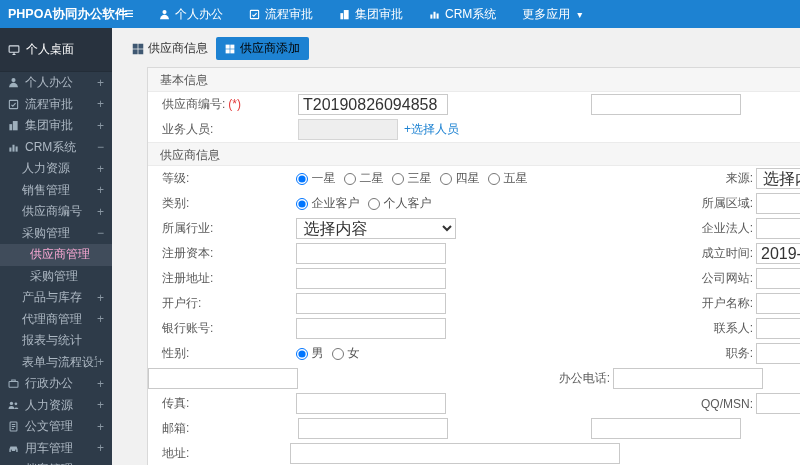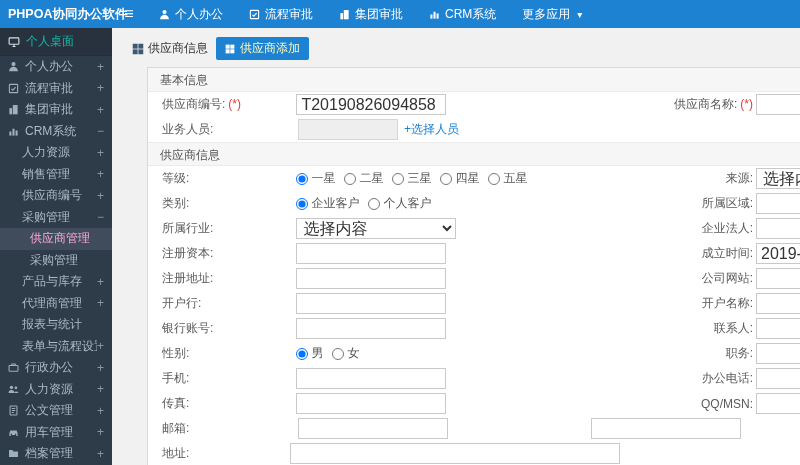--- a/index.html
+++ b/index.html
@@ -12,34 +12,34 @@
   .logo { width:112px; padding-left:8px; font-weight:bold; font-size:12.5px; white-space:nowrap; }
   .hamburger { width:34px; text-align:center; font-size:16px; cursor:pointer; }
   .nav-item { display:flex; align-items:center; gap:5px; height:28px; padding:0 13px;
               color:#fff; cursor:pointer; white-space:nowrap; }
   .nav-ico svg { display:block; }
   .caret { font-size:10px; margin-left:2px; }
 
   
   .sidebar { position:fixed; top:28px; left:0; width:112px; height:437px; background:#2e3b49; overflow:hidden; }
   .s-item { display:flex; align-items:center; color:#aeb9c4; cursor:pointer; padding:0 8px; height:21.5px; }
-  .s-top  { height:28px; background:#28323e; border-bottom:1px solid #232d38; color:#14b8a6; }
+  .s-top  { height:44px; background:#28323e; border-bottom:1px solid #232d38; color:#ffffff; }
   .s-ico { margin-right:6px; display:flex; align-items:center; color:#9fb0bd; }
   .s-top .s-ico { color:#d7dee5; }
   .s-lbl { white-space:nowrap; overflow:hidden; }
   .s-exp { margin-left:auto; color:#8a97a3; font-size:12px; }
   .lvl1 { padding-left:22px; }
   .lvl2 { padding-left:30px; }
   .s-item.active { background:#404c5b; color:#f9a8d4; }
 
   
   .main { position:fixed; top:28px; left:112px; width:688px; height:437px; background:#f1f1f1; overflow:hidden; }
   .tabs { display:flex; align-items:center; gap:8px; padding:9px 0 0 20px; height:32px; }
   .tab-plain { display:flex; align-items:center; gap:4px; color:#333; cursor:pointer; }
-  .tab-active { display:flex; align-items:center; gap:5px; background:#1d82d2; color:#fef9c3;
+  .tab-active { display:flex; align-items:center; gap:5px; background:#1d82d2; color:#000000;
                 padding:3px 9px; border-radius:2px; cursor:pointer; }
   .tab-ico svg { display:block; }
 
   .panel { margin:7px 0 0 35px; width:760px; background:#fff; border:1px solid #d9d9d9; }
   .sec-h { height:24px; line-height:24px; background:#f6f6f6; color:#555; padding-left:12px;
            border-bottom:1px solid #ebebeb; }
   .sec-h + .frow { border-top:none; }
   .sec-h.mid { border-top:1px solid #ebebeb; }
 
   .frow { display:flex; align-items:center; height:25px; }
@@ -279,23 +279,20 @@
   <div class="panel">
     <div class="sec-h">基本信息</div>
 
     <div class="frow">
       <div class="lb1">
         <span>供应商编号:</span><span class="req">(*)</span>
       </div>
       <div class="f1">
           <input class="txt" value="T20190826094858" style="">
         </div>
-      <div class="lb2">
-        <span>供应商名称:</span><span class="req">(*)</span>
-      </div>
       <div class="f2">
           <input class="txt" style="">
         </div>
     </div>
 
     <div class="frow">
       <div class="lb1"><span>业务人员:</span></div>
       <div class="f1">
         <input class="txt gray" style="">
         <a class="link">+选择人员</a>
@@ -421,21 +418,20 @@
             <span>女</span>
           </label>
       </div>
       <div class="lb2"><span>职务:</span></div>
       <div class="f2">
           <input class="txt" style="">
         </div>
     </div>
 
     <div class="frow">
-      <div class="lb1"><span>手机:</span></div>
       <div class="f1">
           <input class="txt" style="">
         </div>
       <div class="lb2"><span>办公电话:</span></div>
       <div class="f2">
           <input class="txt" style="">
         </div>
     </div>
 
     <div class="frow">

